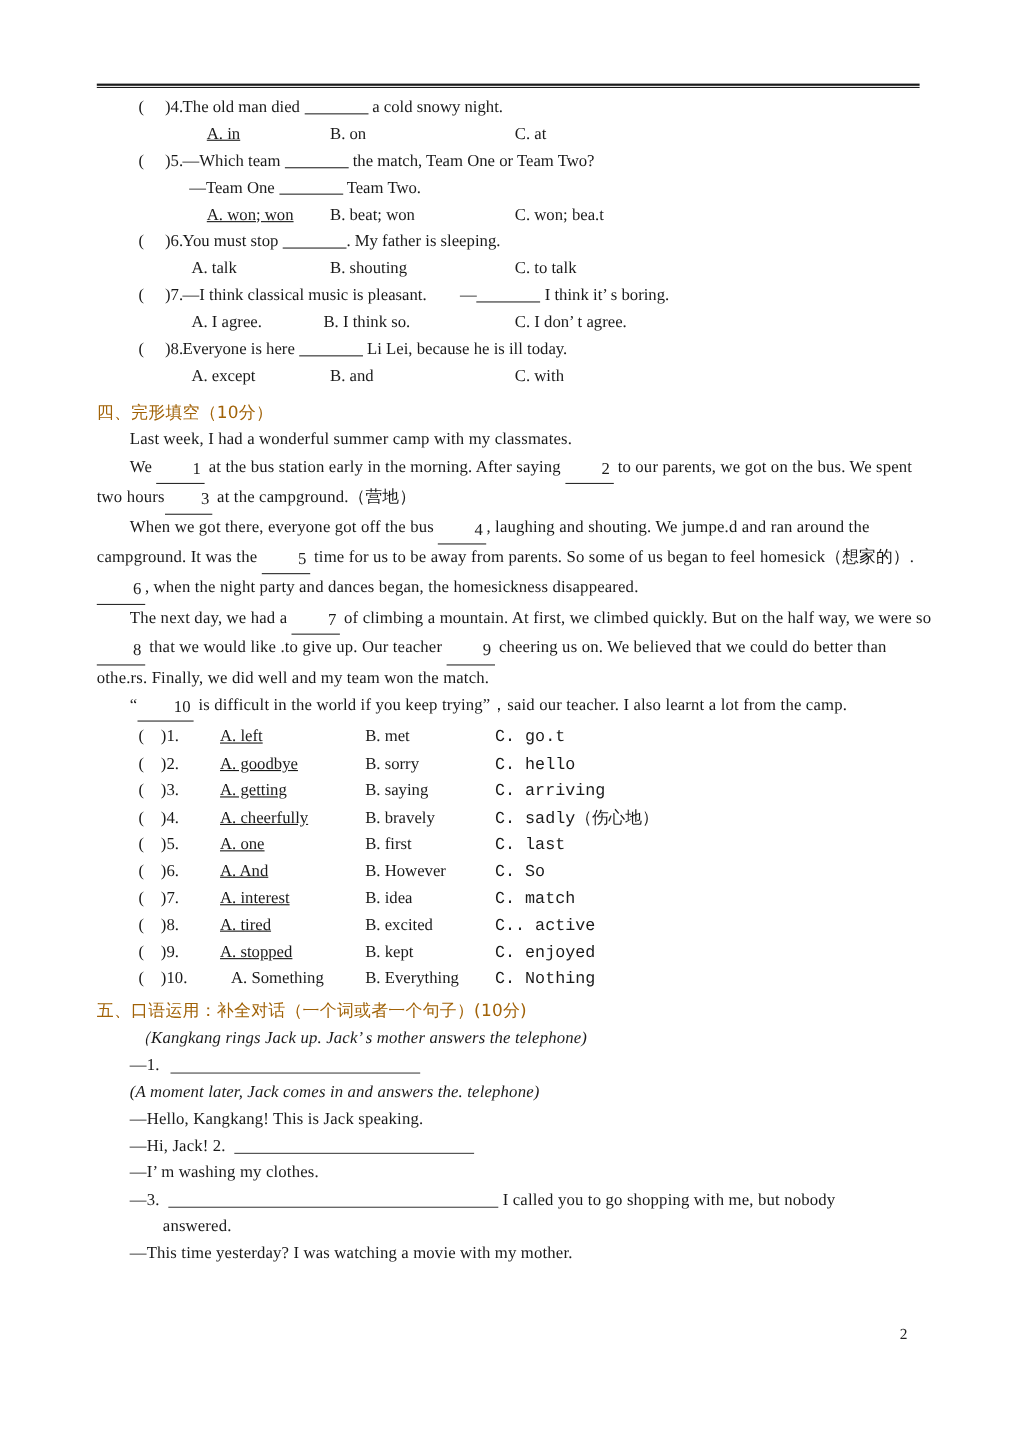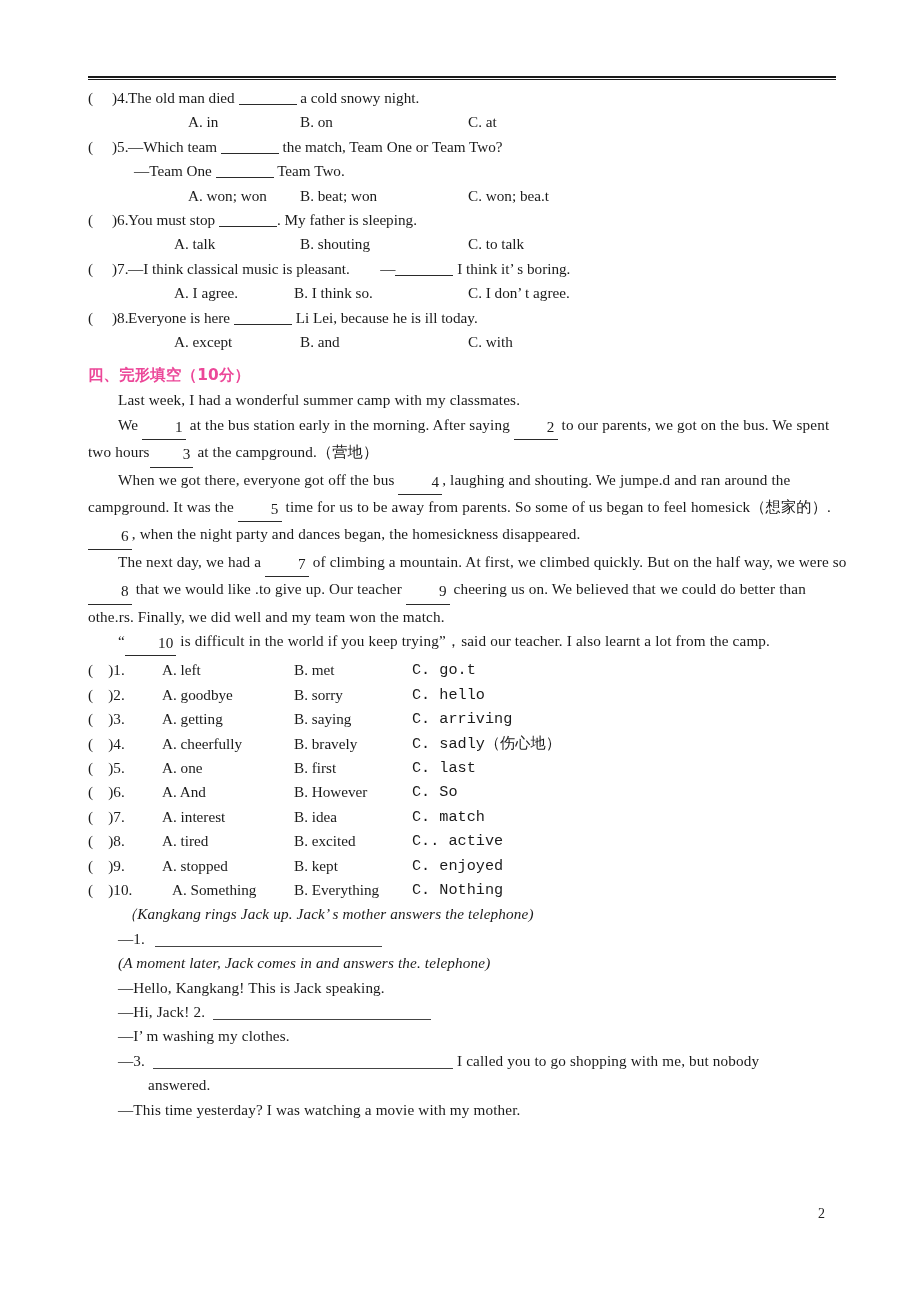--- a/index.html
+++ b/index.html
@@ -73,48 +73,49 @@
     vertical-align: -2px;
     min-width: 34px;
     padding: 0 3px;
   }
   
   .mc-q {
     position: relative;
     font-size: 15.2px;
     line-height: 24.4px;
     white-space: pre;
+    margin-left: 38px;
   }
   .paren {
     display: inline-block;
     width: 40px;
   }
   .opt-row {
     position: relative;
     font-size: 15.2px;
     line-height: 24.4px;
     height: 24.4px;
     white-space: pre;
   }
   .opt {
     position: absolute;
     top: 0;
     white-space: pre;
   }
-  .opt-a { left: 100px; }
+  .opt-a { left: 100px; text-decoration: underline; }
   .opt-b { left: 212px; }
   .opt-c { left: 380px; text-align: center; }
   
   .sec-head {
     font-family: "DejaVu Sans", "Liberation Sans", sans-serif;
     font-size: 15.4px;
-    font-weight: bold;
+    font-weight: normal;
     line-height: 26px;
     letter-spacing: 0.2px;
-    color: #ec4899;
+    color: #a16207;
     white-space: pre;
   }
   
   .ind1 { text-indent: 30px; }
   .ital {
     font-style: italic;
   }
   
   .cloze-list .opt-a { left: 74px; }
   .cloze-list .opt-b { left: 206px; }
@@ -208,20 +209,21 @@
       <div class="mc-q"><span class="cloze-num">(    )3.</span><span class="opt opt-a">A. getting</span><span class="opt opt-b">B. saying</span><span class="opt opt-c">C. arriving</span></div>
       <div class="mc-q"><span class="cloze-num">(    )4.</span><span class="opt opt-a">A. cheerfully</span><span class="opt opt-b">B. bravely</span><span class="opt opt-c">C. sadly（伤心地）</span></div>
       <div class="mc-q"><span class="cloze-num">(    )5.</span><span class="opt opt-a">A. one</span><span class="opt opt-b">B. first</span><span class="opt opt-c">C. last</span></div>
       <div class="mc-q"><span class="cloze-num">(    )6.</span><span class="opt opt-a">A. And</span><span class="opt opt-b">B. However</span><span class="opt opt-c">C. So</span></div>
       <div class="mc-q"><span class="cloze-num">(    )7.</span><span class="opt opt-a">A. interest</span><span class="opt opt-b">B. idea</span><span class="opt opt-c">C. match</span></div>
       <div class="mc-q"><span class="cloze-num">(    )8.</span><span class="opt opt-a">A. tired</span><span class="opt opt-b">B. excited</span><span class="opt opt-c">C.. active</span></div>
       <div class="mc-q"><span class="cloze-num">(    )9.</span><span class="opt opt-a">A. stopped</span><span class="opt opt-b">B. kept</span><span class="opt opt-c">C. enjoyed</span></div>
       <div class="mc-q"><span class="cloze-num">(    )10.</span><span class="opt" style="left:84px">A. Something</span><span class="opt opt-b">B. Everything</span><span class="opt opt-c">C. Nothing</span></div>
     </div>
 
+    <div class="sec-head" style="margin-top:4px">五、口语运用：补全对话（一个词或者一个句子）(10分)</div>
 
     <div>
       <div class="line ital" style="padding-left:34px">（Kangkang rings Jack up. Jack’ s mother answers the telephone)</div>
       <div class="line" style="padding-left:30px"><span>—1.</span><span class="dlg-blank" style="width:227px;margin-left:10px"></span></div>
       <div class="line ital" style="padding-left:30px">(A moment later, Jack comes in and answers the. telephone)</div>
       <div class="line" style="padding-left:30px">—Hello, Kangkang! This is Jack speaking.</div>
       <div class="line" style="padding-left:30px"><span>—Hi, Jack! 2.</span><span class="dlg-blank" style="width:218px;margin-left:8px"></span></div>
       <div class="line" style="padding-left:30px">—I’ m washing my clothes.</div>
       <div class="line" style="padding-left:30px"><span>—3.</span><span class="dlg-blank" style="width:300px;margin-left:8px"></span><span> I called you to go shopping with me, but nobody</span></div>
       <div class="line" style="padding-left:60px">answered.</div>

